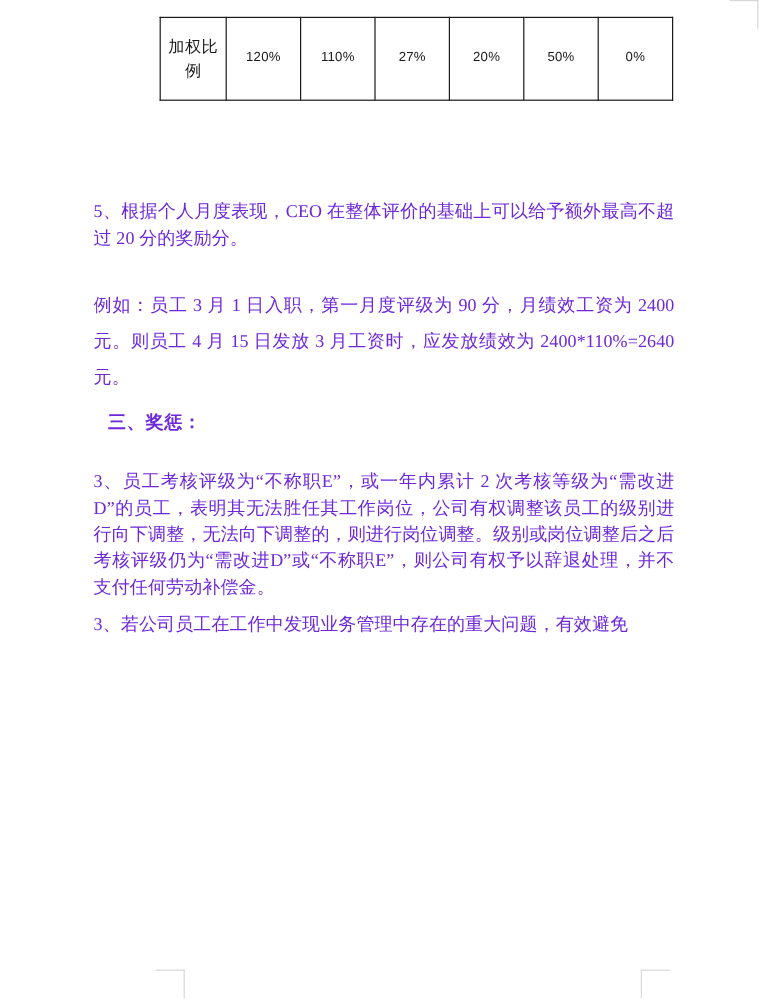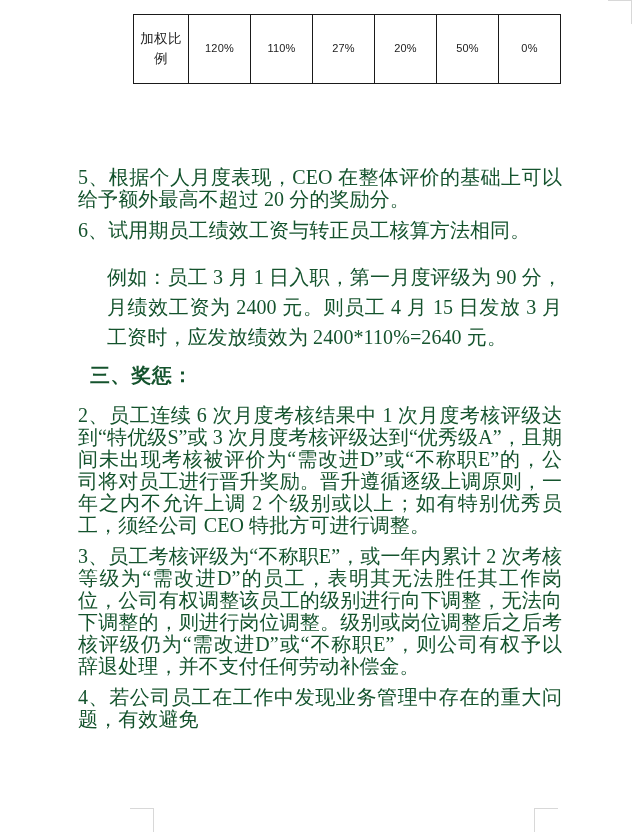--- a/index.html
+++ b/index.html
@@ -84,30 +84,29 @@
 
   
   .body-text {
     position: absolute;
     left: 78px;
     width: 484px;
   }
 
   p.para {
     margin: 0;
-    font-size: 20px;
+    font-size: 15px;
     line-height: 22px;
     text-align: justify;
     text-justify: inter-ideograph;
     letter-spacing: 0.1px;
-    color: #14532d;
+    color: #6d28d9;
   }
   p.para.wide {
     line-height: 30px;
-    margin-left: 29px;
   }
   p.para.heading {
     font-weight: bold;
     letter-spacing: 0.6px;
     margin-left: 12px;
   }
   .gap-md { height: 9px; }
   .gap-lg { height: 12px; }
 </style>
 </head>
@@ -133,36 +132,34 @@
         </tr>
       </tbody>
     </table>
   </div>
 
   <div class="body-text" style="top:166px;">
 
     <p class="para">5、根据个人月度表现，CEO 在整体评价的基础上可以给予额外最高不超过 20 分的奖励分。</p>
     <div class="gap-md"></div>
 
-    <p class="para">6、试用期员工绩效工资与转正员工核算方法相同。</p>
     <div class="gap-md"></div>
 
     <div class="gap-lg"></div>
 
     <p class="para wide">例如：员工 3 月 1 日入职，第一月度评级为 90 分，月绩效工资为 2400 元。则员工 4 月 15 日发放 3 月工资时，应发放绩效为 2400*110%=2640 元。</p>
     <div class="gap-lg"></div>
 
     <p class="para heading">三、奖惩：</p>
     <div class="gap-md"></div>
 
     <div class="gap-md"></div>
 
-    <p class="para">2、员工连续 6 次月度考核结果中 1 次月度考核评级达到“特优级S”或 3 次月度考核评级达到“优秀级A”，且期间未出现考核被评价为“需改进D”或“不称职E”的，公司将对员工进行晋升奖励。晋升遵循逐级上调原则，一年之内不允许上调 2 个级别或以上；如有特别优秀员工，须经公司 CEO 特批方可进行调整。</p>
     <div class="gap-md"></div>
 
     <p class="para">3、员工考核评级为“不称职E”，或一年内累计 2 次考核等级为“需改进D”的员工，表明其无法胜任其工作岗位，公司有权调整该员工的级别进行向下调整，无法向下调整的，则进行岗位调整。级别或岗位调整后之后考核评级仍为“需改进D”或“不称职E”，则公司有权予以辞退处理，并不支付任何劳动补偿金。</p>
     <div class="gap-md"></div>
 
-    <p class="para">4、若公司员工在工作中发现业务管理中存在的重大问题，有效避免</p>
+    <p class="para">3、若公司员工在工作中发现业务管理中存在的重大问题，有效避免</p>
 
   </div>
 
 </div>
 
 </body></html>

